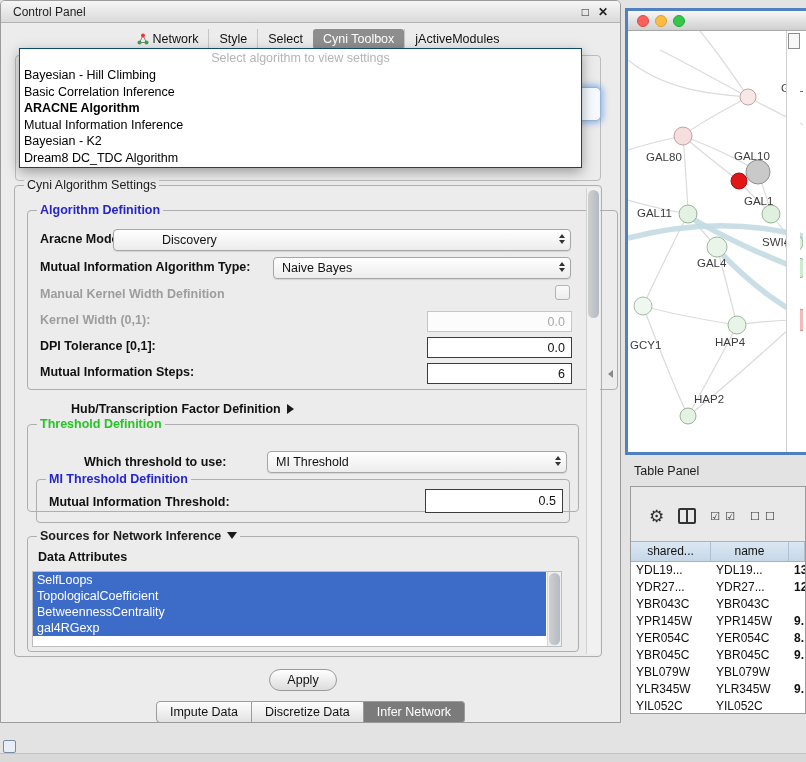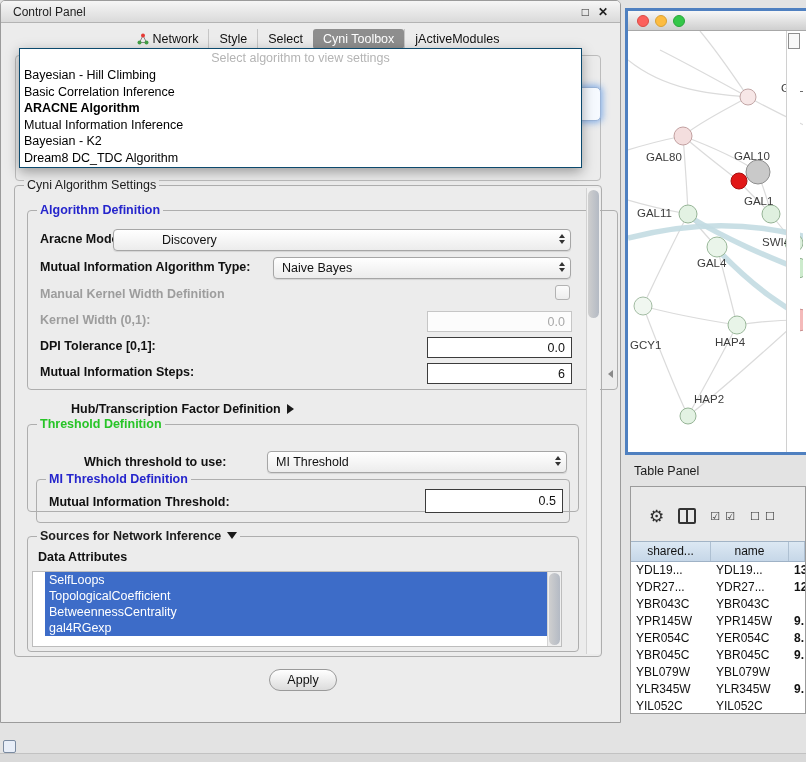--- a/index.html
+++ b/index.html
@@ -55,21 +55,21 @@
   .tri-right{display:inline-block;width:0;height:0;border-top:5px solid transparent;border-bottom:5px solid transparent;
              border-left:7px solid #1a1a1a;margin-left:6px;vertical-align:-1px;}
   .tri-down{display:inline-block;width:0;height:0;border-left:5px solid transparent;border-right:5px solid transparent;
             border-top:7px solid #1a1a1a;margin-left:6px;vertical-align:1px;}
   
   .vscroll{position:absolute;background:#f1f1f1;border-left:1px solid #d2d2d2;}
   .vthumb{position:absolute;left:1px;right:1px;border-radius:6px;background:linear-gradient(90deg,#cfcfcf,#b4bac4);}
   
   #attr-list{position:absolute;left:4px;top:34px;width:530px;height:76px;background:#fff;
              border:1px solid #bdbdbd;box-sizing:border-box;overflow:hidden;}
-  .attr-item{height:16px;line-height:16px;padding-left:4px;background:#3d6cc8;color:#fff;width:513px;box-sizing:border-box;margin-left:12px;}
+  .attr-item{height:16px;line-height:16px;padding-left:4px;background:#3d6cc8;color:#fff;width:513px;box-sizing:border-box;}
   #attr-scroll{position:absolute;right:0;top:0;bottom:0;width:13px;background:#efefef;border-left:1px solid #d4d4d4;}
   #attr-scroll .vthumb{top:1px;height:72px;}
   
   #apply-btn{position:absolute;left:268px;top:668px;width:68px;height:22px;border:1px solid #9a9a9a;
              border-radius:11px;background:linear-gradient(#ffffff,#dcdcdc);display:flex;align-items:center;
              justify-content:center;box-sizing:border-box;}
   #bottom-tabs{position:absolute;left:0;right:0;top:700px;display:flex;justify-content:center;}
   .seg{padding:3px 13px;background:linear-gradient(#fdfdfd,#e2e2e2);border:1px solid #9b9b9b;border-left:none;}
   .seg:first-child{border-left:1px solid #9b9b9b;border-radius:4px 0 0 4px;}
   .seg:last-child{border-radius:0 4px 4px 0;}
@@ -253,20 +253,25 @@
 
       <div class="vscroll" style="right:1px;top:2px;width:13px;height:466px;">
         <div class="vthumb" style="top:2px;height:128px;"></div>
       </div>
     </div>
 
     <div id="apply-btn">
       <span>Apply</span>
     </div>
 
+    <div id="bottom-tabs">
+        <div class="seg">Impute Data</div>
+        <div class="seg">Discretize Data</div>
+        <div class="seg sel">Infer Network</div>
+      </div>
   </div>
 
   <div id="network-window">
     <div id="net-titlebar">
       <span class="light red"></span>
       <span class="light yellow"></span>
       <span class="light green"></span>
     </div>
     <svg id="net-svg" width="175" height="421" viewBox="628 31 175 421">
       <g fill="none">

